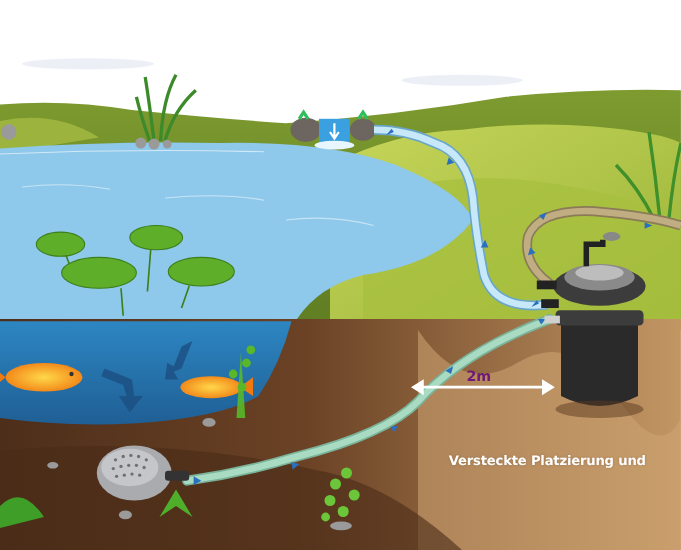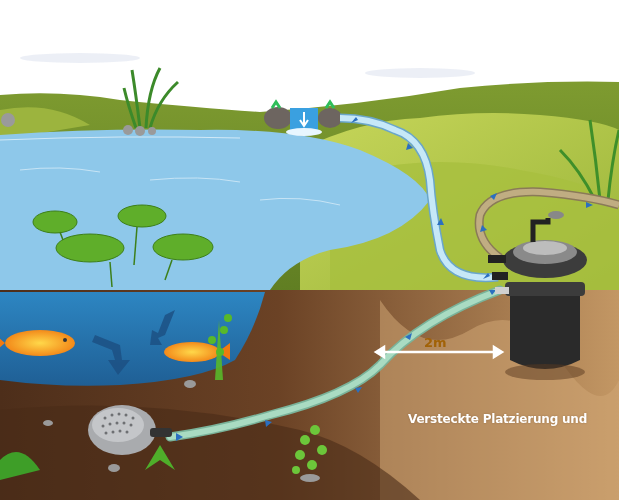--- a/index.html
+++ b/index.html
@@ -1,21 +1,21 @@
 <!DOCTYPE html>
 <html><head>
 <meta charset="utf-8">
 <style>
   html, body { margin: 0; padding: 0; }
   body { width: 619px; height: 500px; overflow: hidden; background: #ffffff; font-family: "DejaVu Sans", sans-serif; }
   .scene { position: relative; width: 619px; height: 500px; overflow: hidden; }
   .scene svg.bg { position: absolute; left: 0; top: 0; }
   .label-distance {
     position: absolute; left: 424px; top: 335px;
-    color: #a16207; font-weight: bold; font-size: 13px;
+    color: #701a75; font-weight: bold; font-size: 13px;
     font-family: "DejaVu Sans", sans-serif;
   }
   .caption {
     position: absolute; left: 408px; top: 409px; width: 210px;
     color: #ffffff; font-weight: bold; font-size: 12px; line-height: 21px;
     font-family: "DejaVu Sans", sans-serif; letter-spacing: -0.2px;
     text-shadow: 0 0 2px rgba(80,50,20,0.35);
   }
   .caption span { display: block; white-space: nowrap; }
 </style>

